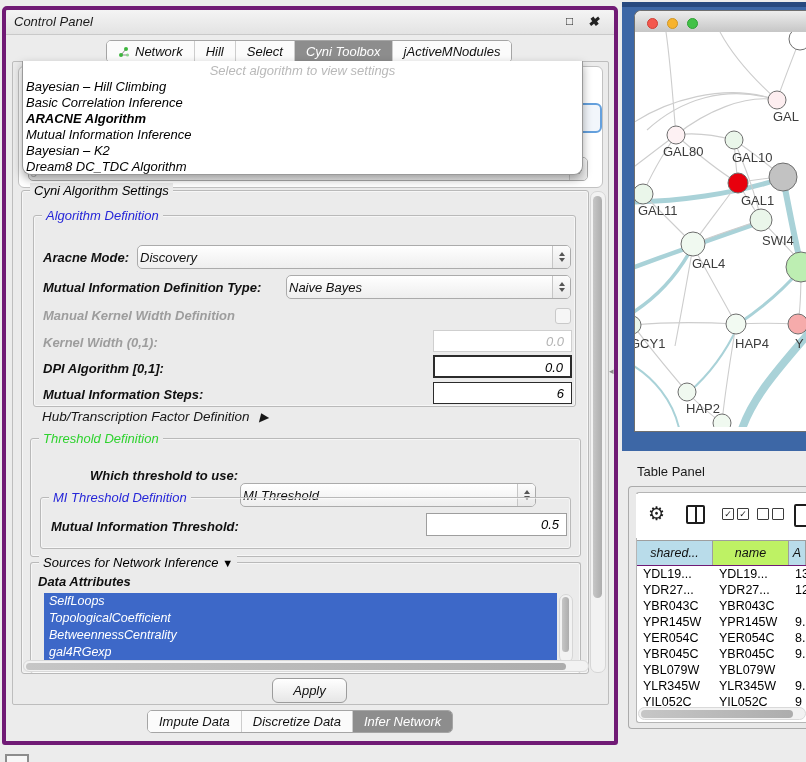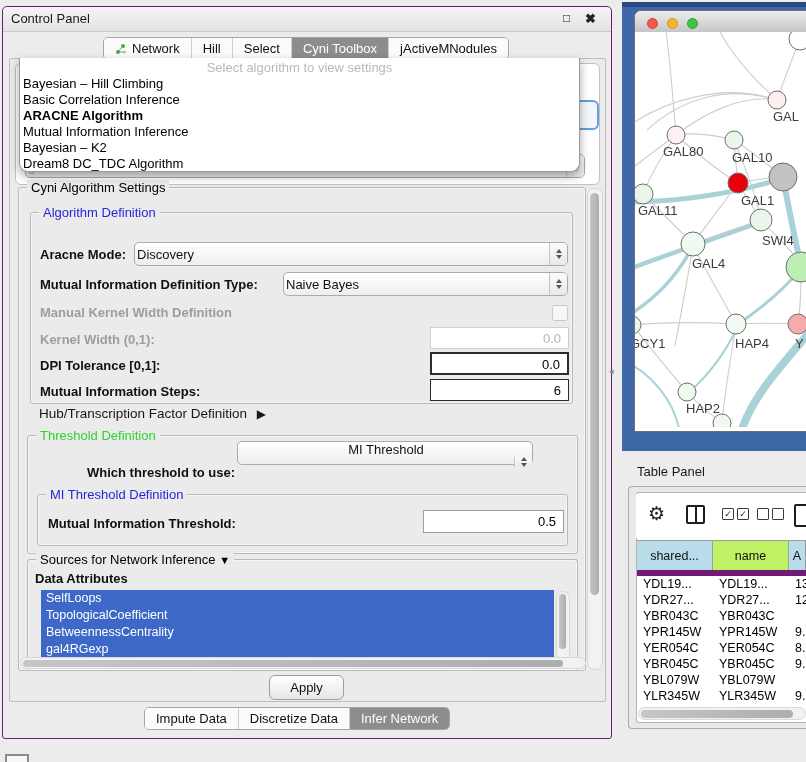--- a/index.html
+++ b/index.html
@@ -3,21 +3,21 @@
 <meta charset="utf-8">
 <style>
   html,body{margin:0;padding:0;}
   body{width:806px;height:762px;overflow:hidden;background:#ececec;
        font-family:"Liberation Sans", sans-serif; -webkit-font-smoothing:antialiased;}
   #stage{position:relative;width:806px;height:762px;}
   .abs{position:absolute;}
 
   
   #cp{left:2px;top:6px;width:608px;height:731px;background:#ececec;
-      border:1px solid #701a75;border-radius:5px 5px 3px 3px;}
+      border:4px solid #701a75;border-radius:5px 5px 3px 3px;font-style:italic;}
   #cp-titlebar{left:0;top:0;right:0;height:24px;background:linear-gradient(#f4f4f4,#e3e3e3);
       border-bottom:1px solid #c9c9c9;border-radius:5px 5px 0 0;}
   #cp-title{left:8px;top:4px;font-size:13px;color:#1a1a1a;}
   .tb-btn{top:4px;font-size:13px;color:#222;cursor:default;}
   #cp-float{left:560px;font-size:12px;font-weight:700;}
   #cp-close{left:582px;font-weight:700;}
 
   
   .tabbar{display:flex;align-items:stretch;background:#fbfbfb;border:1px solid #a5a5a5;
       border-radius:5px;overflow:hidden;font-size:13px;color:#111;}
@@ -102,21 +102,21 @@
       border:1px solid #b5b5b5;border-right:none;border-radius:3px 0 0 3px;}
   #tp-toolbar{left:636px;top:494px;width:170px;height:44px;background:#fff;}
   .gear{font-size:19px;color:#1d1d1d;}
   .colicon{width:15px;height:15px;border:2px solid #1d1d1d;border-radius:2px;}
   .colicon div{width:0;height:100%;border-left:2px solid #1d1d1d;margin:0 auto;}
   .cb{width:10px;height:10px;border:1.5px solid #3c3c3c;border-radius:1px;font-size:9px;
       line-height:10px;text-align:center;color:#1d1d1d;background:#fff;}
   .docicon{width:16px;height:19px;border:2px solid #1d1d1d;border-radius:2px 6px 2px 2px;background:#fff;}
 
   #tp-table{left:637px;top:540px;width:169px;height:166px;overflow:hidden;font-size:12.5px;}
-  .th-row{display:flex;height:36px;border-top:1px solid #9e9e9e;border-bottom:6px solid #701a75;box-sizing:border-box;}
+  .th-row{display:flex;height:26px;border-top:1px solid #9e9e9e;border-bottom:1px solid #701a75;box-sizing:border-box;font-style:italic;}
   .th{display:flex;align-items:center;justify-content:center;border-right:1px solid #9e9e9e;
       box-sizing:border-box;background:#bef264;color:#111;}
   .th.selcol{background:#b9dcea;}
   .tr{display:flex;height:16px;line-height:16px;}
   .td{box-sizing:border-box;padding-left:6px;white-space:nowrap;overflow:hidden;color:#000;}
   .c1{width:76px;} .c2{width:76px;} .c3{width:17px;}
   #tp-hsb{left:638px;top:707px;width:166px;height:11px;}
   #tp-hsb .sb-thumb{position:absolute;left:2px;top:1.5px;width:152px;height:8px;}
 
   
@@ -212,35 +212,35 @@
       <span>Naive Bayes</span>
       <span class="stepper">
           <span class="tri-up"></span>
           <span class="tri-dn"></span>
         </span>
     </div>
     <span class="abs lab dis" style="left:37px;top:298px;">Manual Kernel Width Definition</span>
     <div class="abs" style="left:549px;top:298px;width:14px;height:14px;border:1px solid #c9c9c9;border-radius:3px;background:#f6f6f6;"></div>
     <span class="abs lab dis" style="left:37px;top:325px;">Kernel Width (0,1):</span>
     <div class="abs field" style="left:427px;top:320px;width:139px;height:22px;border:1px solid #cfcfcf;color:#b3b3b3;">0.0</div>
-    <span class="abs lab" style="left:37px;top:351px;">DPI Tolerance [0,1]:</span>
+    <span class="abs lab" style="left:37px;top:351px;">DPI Algorithm [0,1]:</span>
     <div class="abs field" style="left:427px;top:345px;width:139px;height:23px;border:2px solid #2b2b2b;">0.0</div>
     <span class="abs lab" style="left:37px;top:377px;">Mutual Information Steps:</span>
     <div class="abs field" style="left:427px;top:372px;width:139px;height:22px;border:1.5px solid #2b2b2b;">6</div>
 
     <span class="abs" style="left:36px;top:399px;font-size:13.5px;color:#161616;">
       <span>Hub/Transcription Factor Definition</span>
       <span style="margin-left:6px;font-size:12px;">▶</span>
     </span>
 
     <div class="abs group" style="left:24px;top:428px;width:549px;height:117px;">
       <span class="glabel green-label">Threshold Definition</span>
     </div>
     <span class="abs lab" style="left:84px;top:458px;">Which threshold to use:</span>
-    <div class="abs combo" style="left:234px;top:434px;width:296px;flex-direction:column;">
+    <div class="abs combo" style="left:234px;top:473px;width:296px;">
       <span>MI Threshold</span>
       <span class="stepper">
           <span class="tri-up"></span>
           <span class="tri-dn"></span>
         </span>
     </div>
     <div class="abs group" style="left:34px;top:487px;width:529px;height:50px;">
       <span class="glabel blue-label">MI Threshold Definition</span>
     </div>
     <span class="abs lab" style="left:45px;top:509px;">Mutual Information Threshold:</span>

